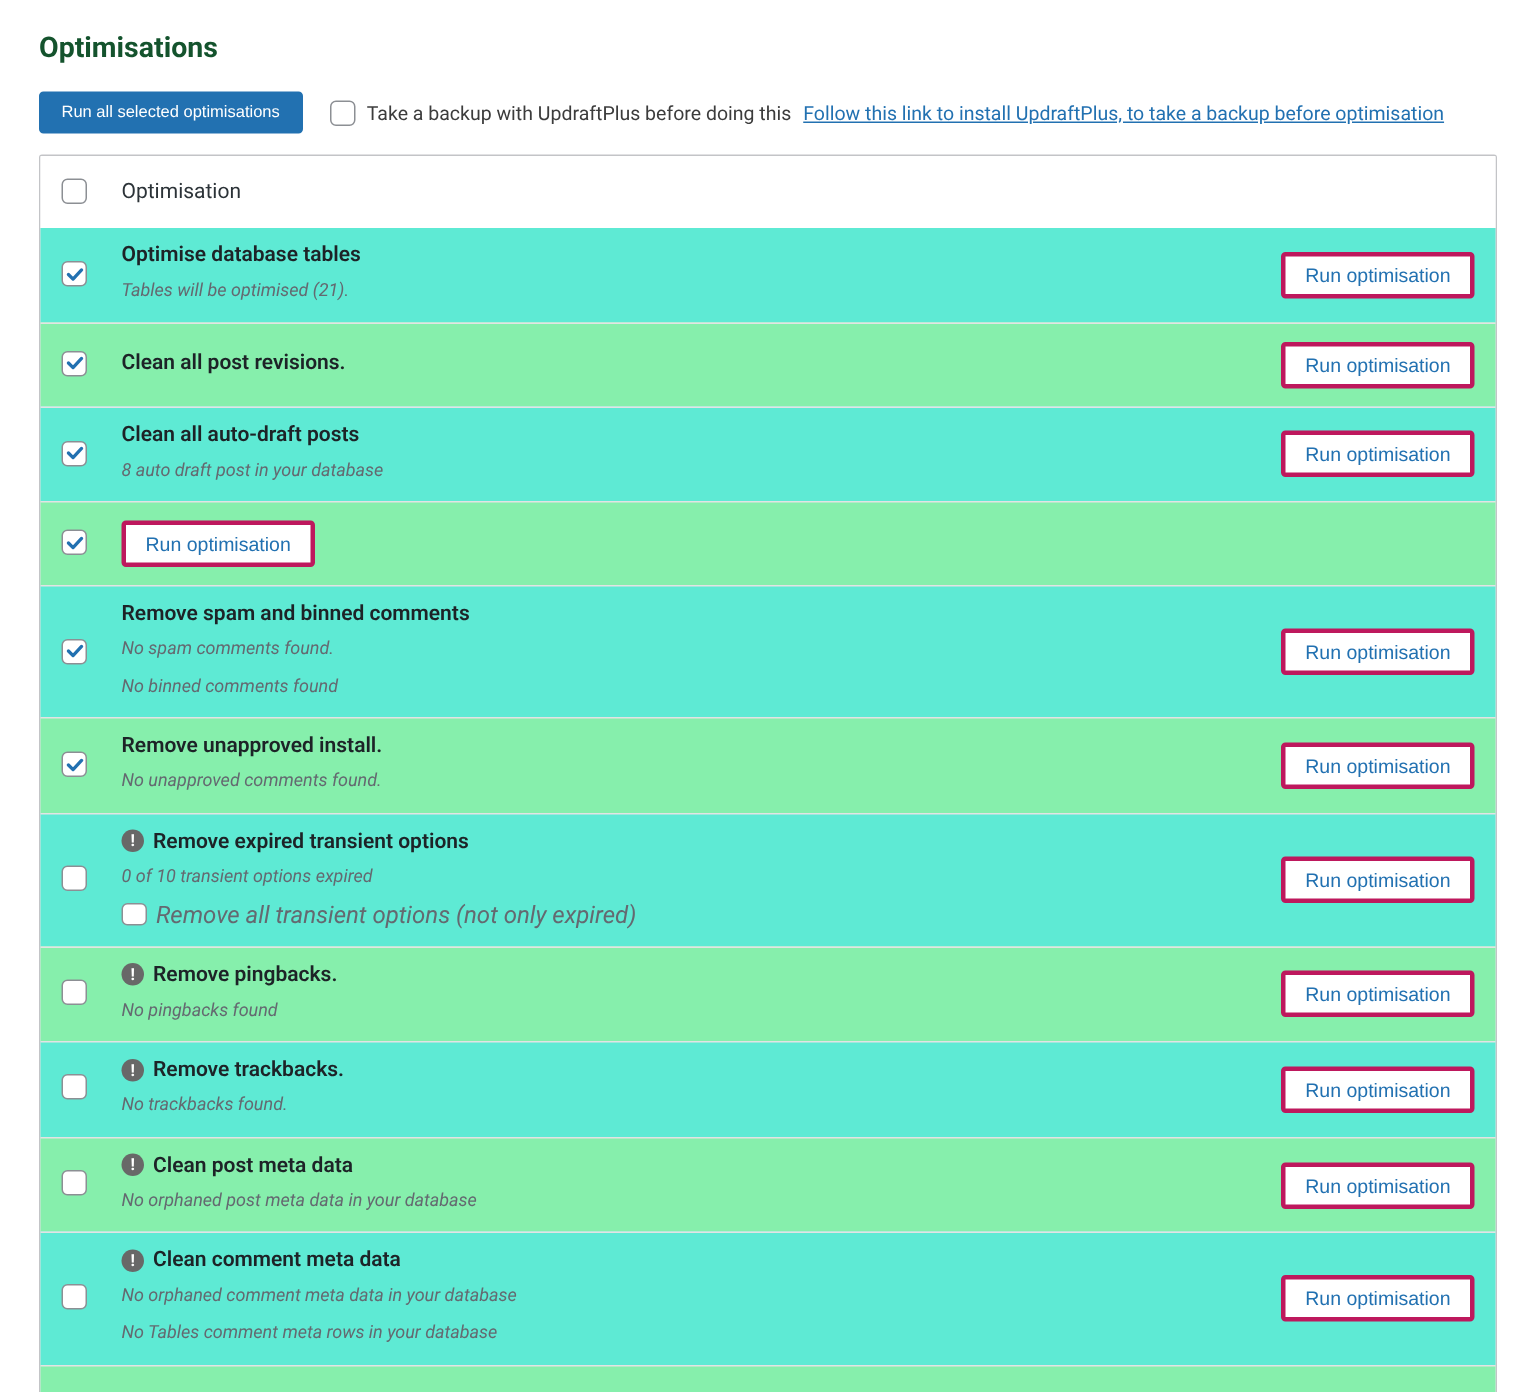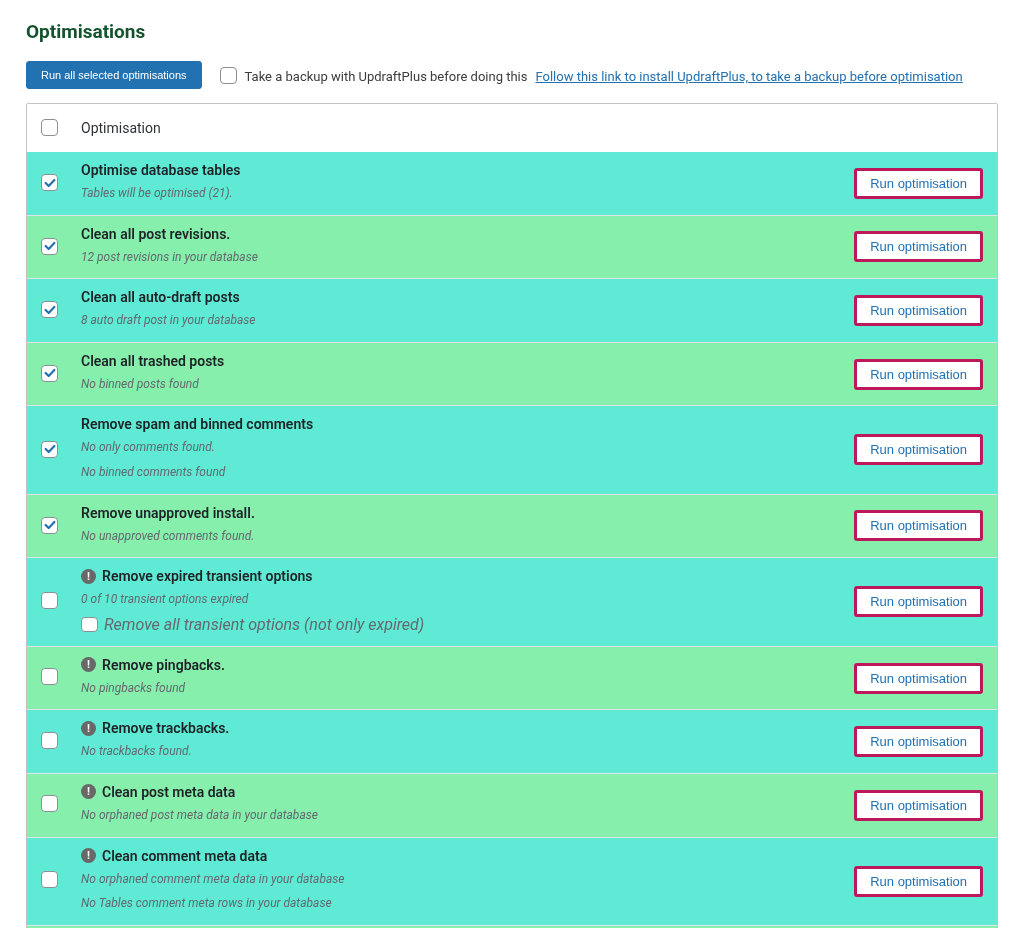--- a/index.html
+++ b/index.html
@@ -184,21 +184,20 @@
       <div class="row even">
         <div class="col-chk"><span class="checkbox checked">
             <svg viewBox="0 0 16 16">
               <path d="M3 8 L6.5 11.5 L13 4.5" stroke="#2271b1" stroke-width="2.5" fill="none" stroke-linecap="round" stroke-linejoin="round"></path>
             </svg>
           </span></div>
         <div class="col-main">
           <div class="opt-title">
             <span>Clean all post revisions.</span>
           </div>
-          <div class="opt-desc">12 post revisions in your database</div>
         </div>
         <div class="col-action"><button class="run-btn">Run optimisation</button></div>
       </div>
       <div class="row odd">
         <div class="col-chk"><span class="checkbox checked">
             <svg viewBox="0 0 16 16">
               <path d="M3 8 L6.5 11.5 L13 4.5" stroke="#2271b1" stroke-width="2.5" fill="none" stroke-linecap="round" stroke-linejoin="round"></path>
             </svg>
           </span></div>
         <div class="col-main">
@@ -208,39 +207,33 @@
           <div class="opt-desc">8 auto draft post in your database</div>
         </div>
         <div class="col-action"><button class="run-btn">Run optimisation</button></div>
       </div>
       <div class="row even">
         <div class="col-chk"><span class="checkbox checked">
             <svg viewBox="0 0 16 16">
               <path d="M3 8 L6.5 11.5 L13 4.5" stroke="#2271b1" stroke-width="2.5" fill="none" stroke-linecap="round" stroke-linejoin="round"></path>
             </svg>
           </span></div>
-        <div class="col-main">
-          <div class="opt-title">
-            <span>Clean all trashed posts</span>
-          </div>
-          <div class="opt-desc">No binned posts found</div>
-        </div>
         <div class="col-action"><button class="run-btn">Run optimisation</button></div>
       </div>
       <div class="row odd">
         <div class="col-chk"><span class="checkbox checked">
             <svg viewBox="0 0 16 16">
               <path d="M3 8 L6.5 11.5 L13 4.5" stroke="#2271b1" stroke-width="2.5" fill="none" stroke-linecap="round" stroke-linejoin="round"></path>
             </svg>
           </span></div>
         <div class="col-main">
           <div class="opt-title">
             <span>Remove spam and binned comments</span>
           </div>
-          <div class="opt-desc">No only comments found.</div>
+          <div class="opt-desc">No spam comments found.</div>
           <div class="opt-desc">No binned comments found</div>
         </div>
         <div class="col-action"><button class="run-btn">Run optimisation</button></div>
       </div>
       <div class="row even">
         <div class="col-chk"><span class="checkbox checked">
             <svg viewBox="0 0 16 16">
               <path d="M3 8 L6.5 11.5 L13 4.5" stroke="#2271b1" stroke-width="2.5" fill="none" stroke-linecap="round" stroke-linejoin="round"></path>
             </svg>
           </span></div>

